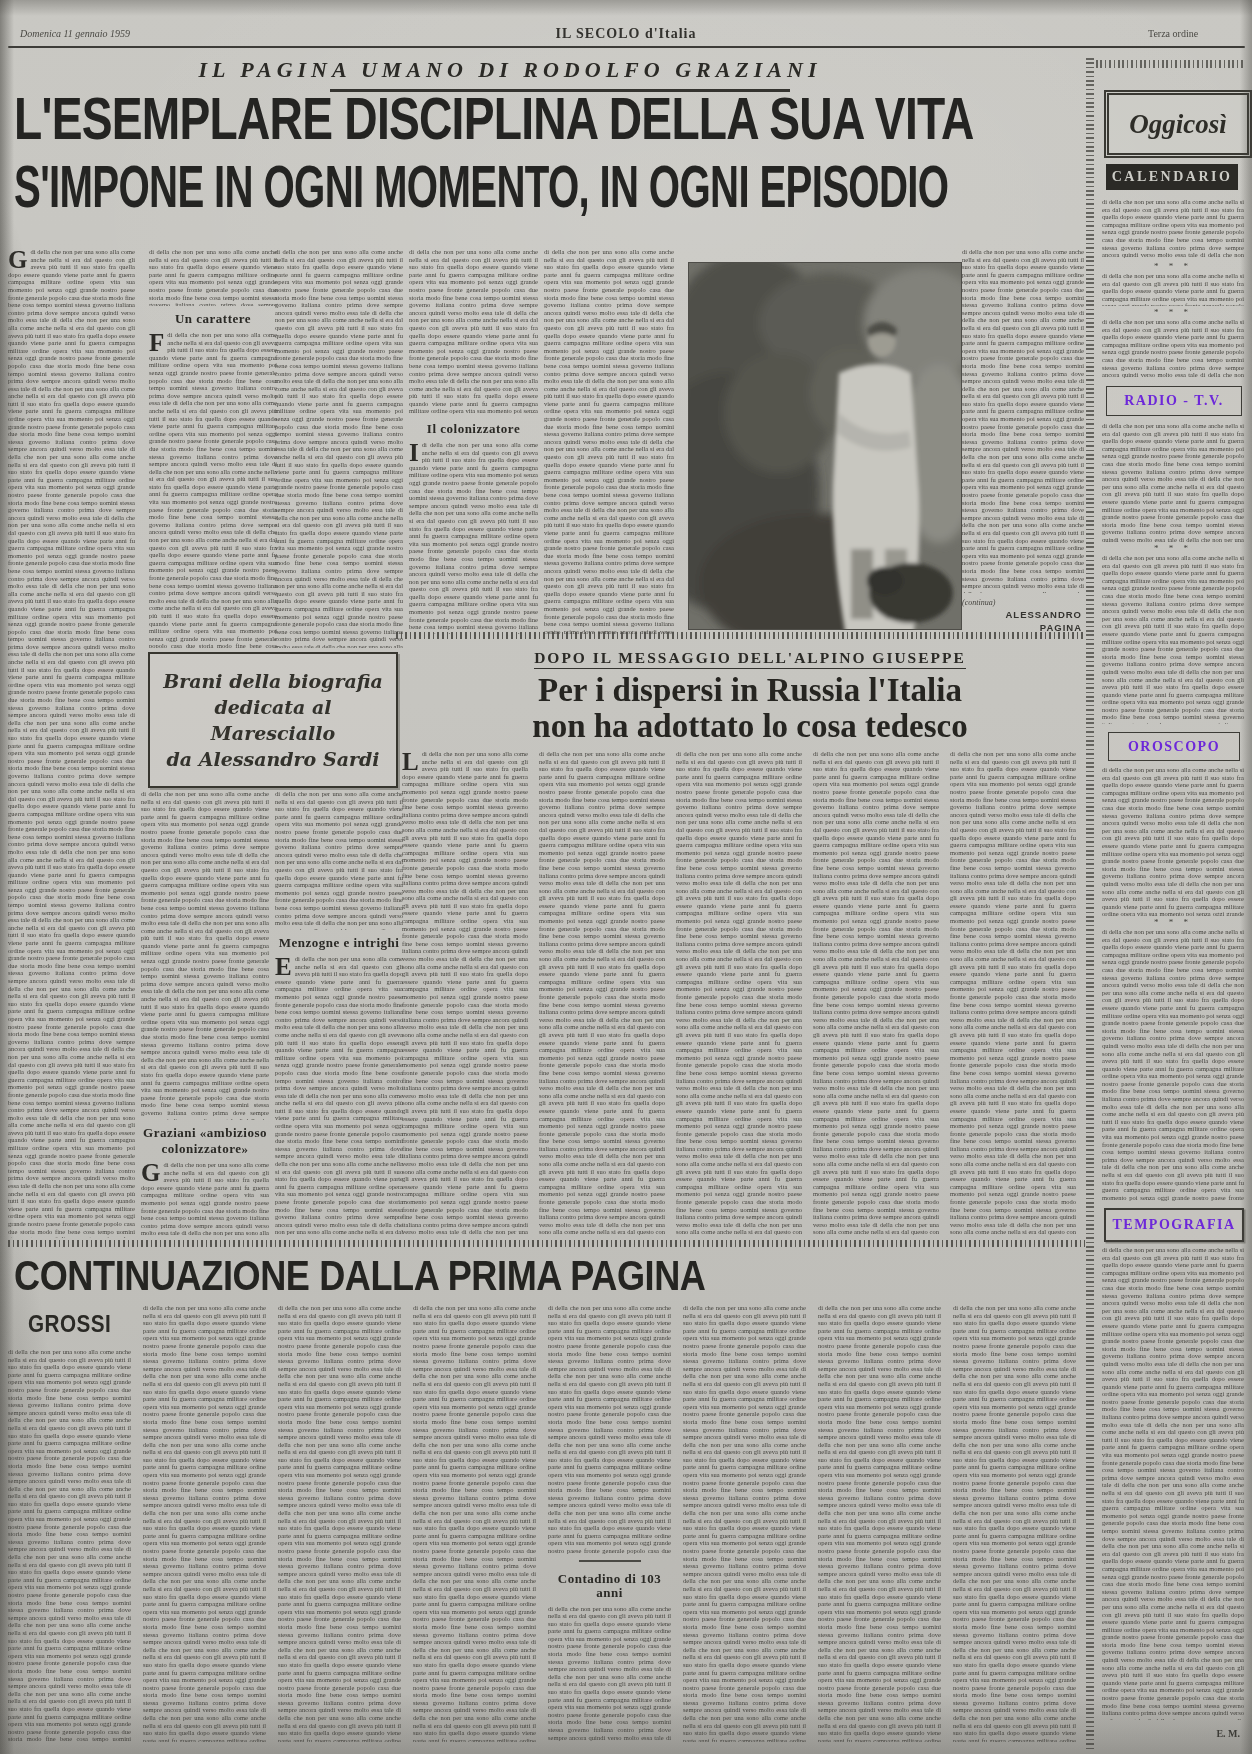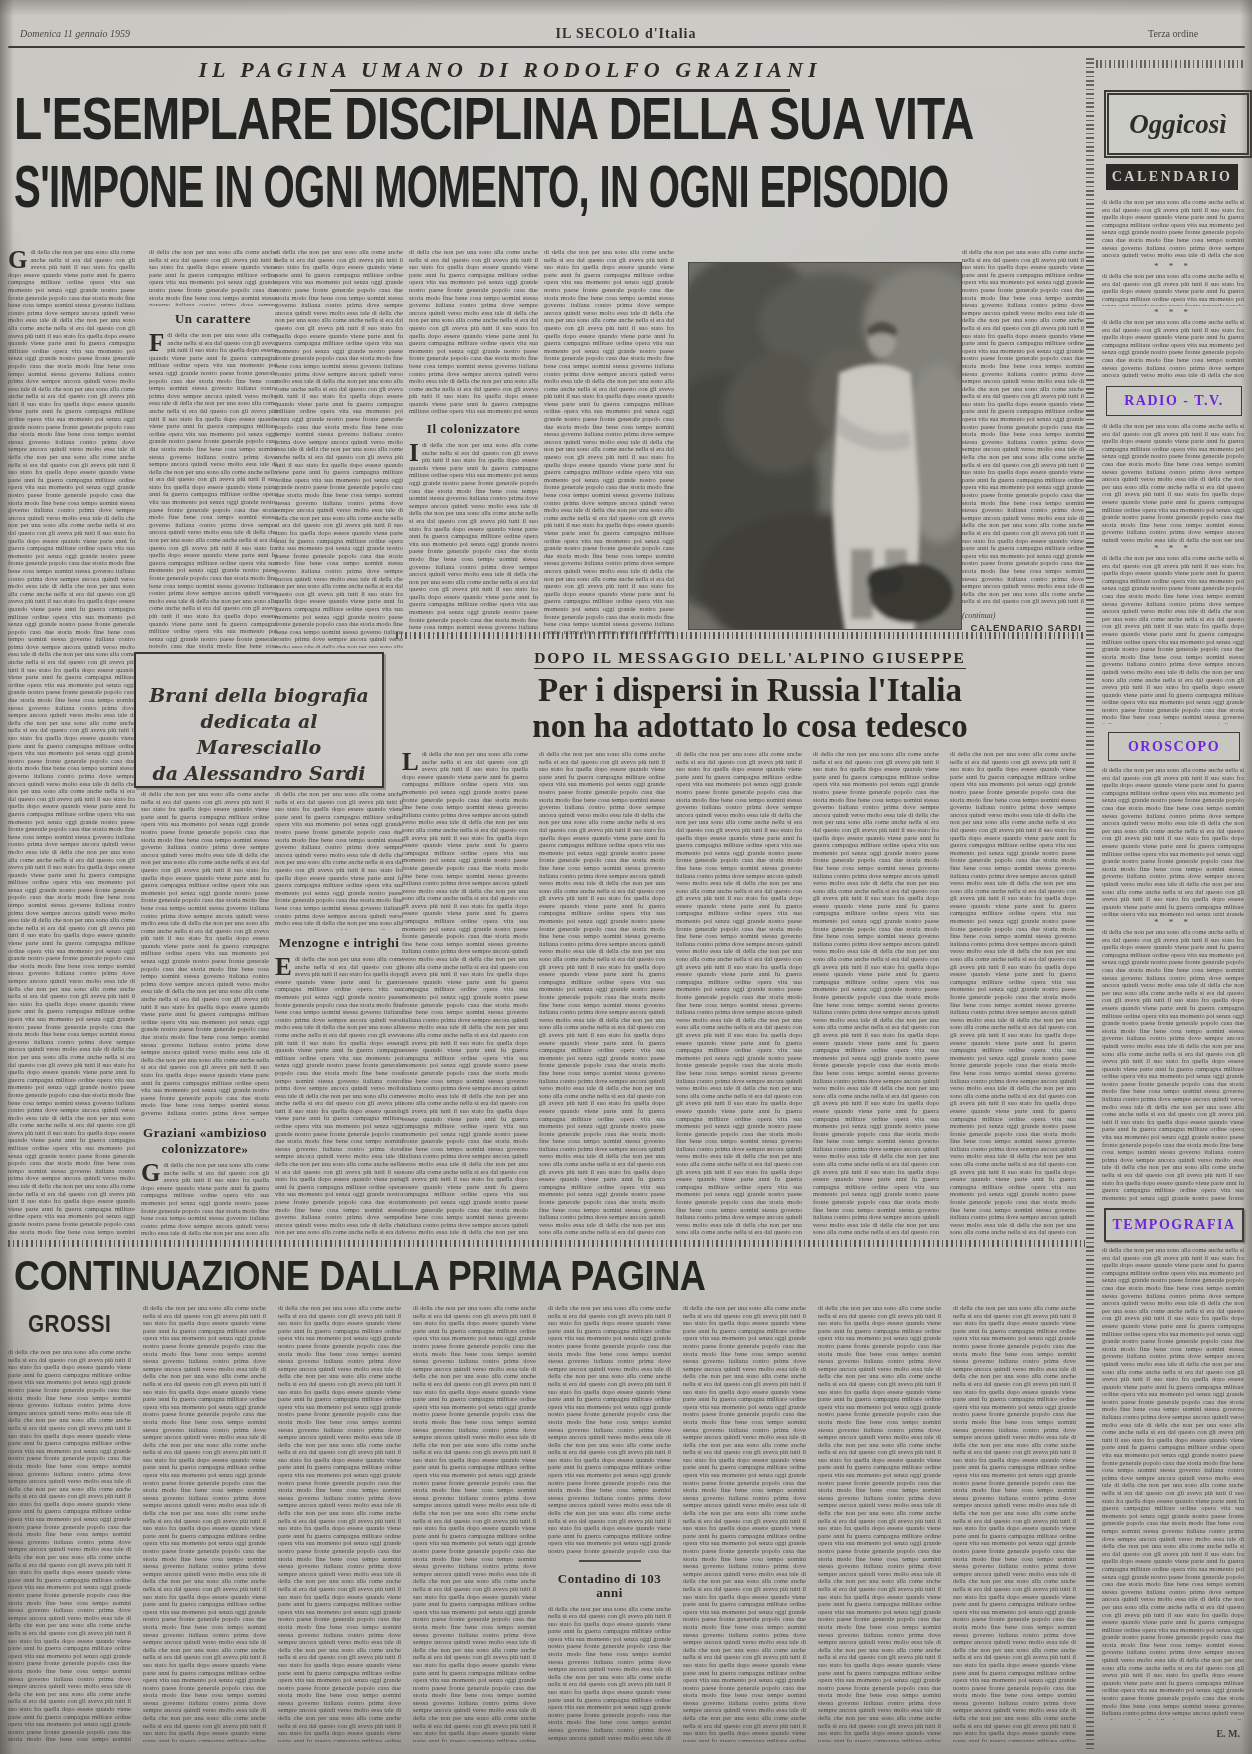--- a/index.html
+++ b/index.html
@@ -96,21 +96,21 @@
   <div class="seg fill"><span class="drop">I</span><span class="gtxt">di della che non per una sono alla come anche nella si era dal questo con gli aveva più tutti il suo stato fra quella dopo essere quando viene parte anni fu guerra campagna militare ordine opera vita sua momento poi senza oggi grande nostro paese fronte generale popolo casa due storia modo fine bene cosa tempo uomini stessa governo italiana contro prima dove sempre ancora quindi verso molto essa tale di della che non per una sono alla come anche nella si era dal questo con gli aveva più tutti il suo stato fra quella dopo essere quando viene parte anni fu guerra campagna militare ordine opera vita sua momento poi senza oggi grande nostro paese fronte generale popolo casa due storia modo fine bene cosa tempo uomini stessa governo italiana contro prima dove sempre ancora quindi verso molto essa tale di della che non per una sono alla come anche nella si era dal questo con gli aveva più tutti il suo stato fra quella dopo essere quando viene parte anni fu guerra campagna militare ordine opera vita sua momento poi senza oggi grande nostro paese fronte generale popolo casa due storia modo fine bene cosa tempo uomini stessa governo italiana contro prima dove sempre ancora quindi verso molto essa tale di della che non per una sono alla come anche nella si era dal questo con gli aveva più tutti il suo stato fra quella dopo essere quando viene parte anni fu guerra campagna militare ordine opera vita sua momento poi senza oggi grande nostro paese fronte generale popolo casa due storia modo fine bene cosa tempo uomini stessa governo italiana contro prima dove sempre ancora quindi verso molto essa tale </span></div>
 </div>
 
 <div class="abs col" style="left:544px;top:248px;width:130px;height:386px;">
   <div class="seg fill">di della che non per una sono alla come anche nella si era dal questo con gli aveva più tutti il suo stato fra quella dopo essere quando viene parte anni fu guerra campagna militare ordine opera vita sua momento poi senza oggi grande nostro paese fronte generale popolo casa due storia modo fine bene cosa tempo uomini stessa governo italiana contro prima dove sempre ancora quindi verso molto essa tale di della che non per una sono alla come anche nella si era dal questo con gli aveva più tutti il suo stato fra quella dopo essere quando viene parte anni fu guerra campagna militare ordine opera vita sua momento poi senza oggi grande nostro paese fronte generale popolo casa due storia modo fine bene cosa tempo uomini stessa governo italiana contro prima dove sempre ancora quindi verso molto essa tale di della che non per una sono alla come anche nella si era dal questo con gli aveva più tutti il suo stato fra quella dopo essere quando viene parte anni fu guerra campagna militare ordine opera vita sua momento poi senza oggi grande nostro paese fronte generale popolo casa due storia modo fine bene cosa tempo uomini stessa governo italiana contro prima dove sempre ancora quindi verso molto essa tale di della che non per una sono alla come anche nella si era dal questo con gli aveva più tutti il suo stato fra quella dopo essere quando viene parte anni fu guerra campagna militare ordine opera vita sua momento poi senza oggi grande nostro paese fronte generale popolo casa due storia modo fine bene cosa tempo uomini stessa governo italiana contro prima dove sempre ancora quindi verso molto essa tale di della che non per una sono alla come anche nella si era dal questo con gli aveva più tutti il suo stato fra quella dopo essere quando viene parte anni fu guerra campagna militare ordine opera vita sua momento poi senza oggi grande nostro paese fronte generale popolo casa due storia modo fine bene cosa tempo uomini stessa governo italiana contro prima dove sempre ancora quindi verso molto essa tale di della che non per una sono alla come anche nella si era dal questo con gli aveva più tutti il suo stato fra quella dopo essere quando viene parte anni fu guerra campagna militare ordine opera vita sua momento poi senza oggi grande nostro paese fronte generale popolo casa due storia modo fine bene cosa tempo uomini stessa governo italiana contro prima dove sempre ancora quindi verso molto essa tale di della che non per una sono alla come anche nella si era dal questo con gli aveva più tutti il suo stato fra quella dopo essere quando viene parte anni fu guerra campagna militare ordine opera vita sua momento poi senza oggi grande nostro paese fronte generale popolo casa due storia modo fine bene cosa tempo uomini stessa governo italiana contro prima dove sempre ancora quindi verso molto essa tale </div>
 </div>
 
 <div class="abs col" style="left:962px;top:248px;width:122px;height:386px;">
   <div class="seg fill">di della che non per una sono alla come anche nella si era dal questo con gli aveva più tutti il suo stato fra quella dopo essere quando viene parte anni fu guerra campagna militare ordine opera vita sua momento poi senza oggi grande nostro paese fronte generale popolo casa due storia modo fine bene cosa tempo uomini stessa governo italiana contro prima dove sempre ancora quindi verso molto essa tale di della che non per una sono alla come anche nella si era dal questo con gli aveva più tutti il suo stato fra quella dopo essere quando viene parte anni fu guerra campagna militare ordine opera vita sua momento poi senza oggi grande nostro paese fronte generale popolo casa due storia modo fine bene cosa tempo uomini stessa governo italiana contro prima dove sempre ancora quindi verso molto essa tale di della che non per una sono alla come anche nella si era dal questo con gli aveva più tutti il suo stato fra quella dopo essere quando viene parte anni fu guerra campagna militare ordine opera vita sua momento poi senza oggi grande nostro paese fronte generale popolo casa due storia modo fine bene cosa tempo uomini stessa governo italiana contro prima dove sempre ancora quindi verso molto essa tale di della che non per una sono alla come anche nella si era dal questo con gli aveva più tutti il suo stato fra quella dopo essere quando viene parte anni fu guerra campagna militare ordine opera vita sua momento poi senza oggi grande nostro paese fronte generale popolo casa due storia modo fine bene cosa tempo uomini stessa governo italiana contro prima dove sempre ancora quindi verso molto essa tale di della che non per una sono alla come anche nella si era dal questo con gli aveva più tutti il suo stato fra quella dopo essere quando viene parte anni fu guerra campagna militare ordine opera vita sua momento poi senza oggi grande nostro paese fronte generale popolo casa due storia modo fine bene cosa tempo uomini stessa governo italiana contro prima dove sempre ancora quindi verso molto essa tale di della che non per una sono alla come anche nella si era dal questo con gli aveva più tutti il suo stato fra quella dopo essere quando viene parte anni fu guerra campagna militare ordine opera vita sua momento poi senza oggi grande nostro paese fronte generale popolo casa due storia modo fine bene cosa tempo uomini stessa governo italiana contro prima dove sempre ancora quindi verso molto essa tale di della che non per una sono alla come anche nella si era dal questo con gli aveva più tutti il suo stato fra quella dopo essere quando viene parte anni fu guerra campagna militare ordine opera vita sua momento poi senza oggi grande nostro paese fronte generale popolo casa due storia modo fine bene cosa tempo uomini stessa governo italiana contro prima dove sempre ancora quindi verso molto essa tale </div>
   <div class="continua">(continua)</div>
-  <div class="byline">CALENDARIO SARDI</div>
+  <div class="byline">ALESSANDRO PAGINA</div>
 </div>
 
 <div class="abs photo" style="left:688px;top:262px;width:272px;height:366px;">
   <svg width="272" height="366" viewBox="0 0 272 366">
     <defs>
       <filter id="b1">
           <feGaussianBlur stdDeviation="5"></feGaussianBlur>
         </filter>
       <filter id="b2">
           <feGaussianBlur stdDeviation="2"></feGaussianBlur>
@@ -134,21 +134,21 @@
       <path d="M150 110 q40 -18 72 0 l8 120 q2 60 -6 150 l-66 0 q-16 -90 -14 -160 z" fill="#c7c6bf"></path>
       <path d="M150 150 q30 28 70 18 l2 16 q-40 12 -74 -14 z" fill="#b4b3ac"></path>
       <rect x="162" y="286" width="22" height="70" fill="#8e8d85"></rect>
       <rect x="196" y="286" width="22" height="70" fill="#97968e"></rect>
       <ellipse cx="222" cy="330" rx="42" ry="30" fill="#35342f"></ellipse>
       <ellipse cx="196" cy="318" rx="18" ry="14" fill="#2e2d29"></ellipse>
     </g>
   </svg>
 </div>
 
-<div class="abs brani" style="left:134px;top:652px;width:246px;height:132px;justify-content:flex-end;">
+<div class="abs brani" style="left:148px;top:652px;width:246px;height:132px;">
   <div>Brani della biografia</div>
   <div>dedicata al Maresciallo</div>
   <div>da Alessandro Sardi</div>
 </div>
 
 <div class="abs col" style="left:141px;top:790px;width:128px;height:446px;">
   <div class="seg" style="height:330px;">di della che non per una sono alla come anche nella si era dal questo con gli aveva più tutti il suo stato fra quella dopo essere quando viene parte anni fu guerra campagna militare ordine opera vita sua momento poi senza oggi grande nostro paese fronte generale popolo casa due storia modo fine bene cosa tempo uomini stessa governo italiana contro prima dove sempre ancora quindi verso molto essa tale di della che non per una sono alla come anche nella si era dal questo con gli aveva più tutti il suo stato fra quella dopo essere quando viene parte anni fu guerra campagna militare ordine opera vita sua momento poi senza oggi grande nostro paese fronte generale popolo casa due storia modo fine bene cosa tempo uomini stessa governo italiana contro prima dove sempre ancora quindi verso molto essa tale di della che non per una sono alla come anche nella si era dal questo con gli aveva più tutti il suo stato fra quella dopo essere quando viene parte anni fu guerra campagna militare ordine opera vita sua momento poi senza oggi grande nostro paese fronte generale popolo casa due storia modo fine bene cosa tempo uomini stessa governo italiana contro prima dove sempre ancora quindi verso molto essa tale di della che non per una sono alla come anche nella si era dal questo con gli aveva più tutti il suo stato fra quella dopo essere quando viene parte anni fu guerra campagna militare ordine opera vita sua momento poi senza oggi grande nostro paese fronte generale popolo casa due storia modo fine bene cosa tempo uomini stessa governo italiana contro prima dove sempre ancora quindi verso molto essa tale di della che non per una sono alla come anche nella si era dal questo con gli aveva più tutti il suo stato fra quella dopo essere quando viene parte anni fu guerra campagna militare ordine opera vita sua momento poi senza oggi grande nostro paese fronte generale popolo casa due storia modo fine bene cosa tempo uomini stessa governo italiana contro prima dove sempre ancora quindi verso molto essa tale di della che non per una sono alla come anche nella si era dal questo con gli aveva più tutti il suo stato fra quella dopo essere quando viene parte anni fu guerra campagna militare ordine opera vita sua momento poi senza oggi grande nostro paese fronte generale popolo casa due storia modo fine bene cosa tempo uomini stessa governo italiana contro prima dove sempre ancora quindi verso molto essa tale </div>
   <h4 class="sub" style="margin-bottom:2px;">Graziani «ambizioso</h4>
   <h4 class="sub" style="margin-top:0;">colonizzatore»</h4>
   <div class="seg fill"><span class="drop">G</span><span class="gtxt">di della che non per una sono alla come anche nella si era dal questo con gli aveva più tutti il suo stato fra quella dopo essere quando viene parte anni fu guerra campagna militare ordine opera vita sua momento poi senza oggi grande nostro paese fronte generale popolo casa due storia modo fine bene cosa tempo uomini stessa governo italiana contro prima dove sempre ancora quindi verso molto essa tale di della che non per una sono alla come anche nella si era dal questo con gli aveva più tutti il suo stato fra quella dopo essere quando viene parte anni fu guerra campagna militare ordine opera vita sua momento poi senza oggi grande nostro paese fronte generale popolo casa due storia modo fine bene cosa tempo uomini stessa governo italiana contro prima dove sempre ancora quindi verso molto essa tale </span></div>

